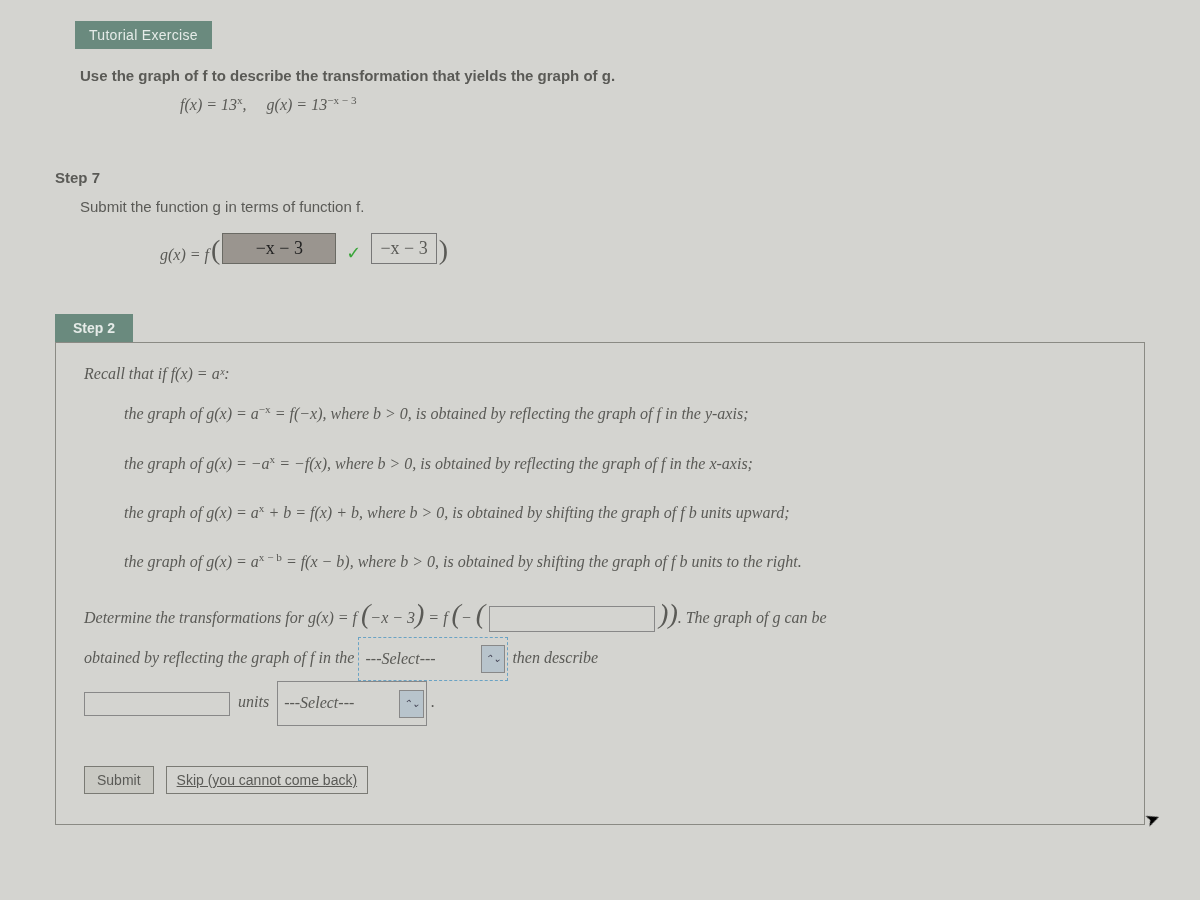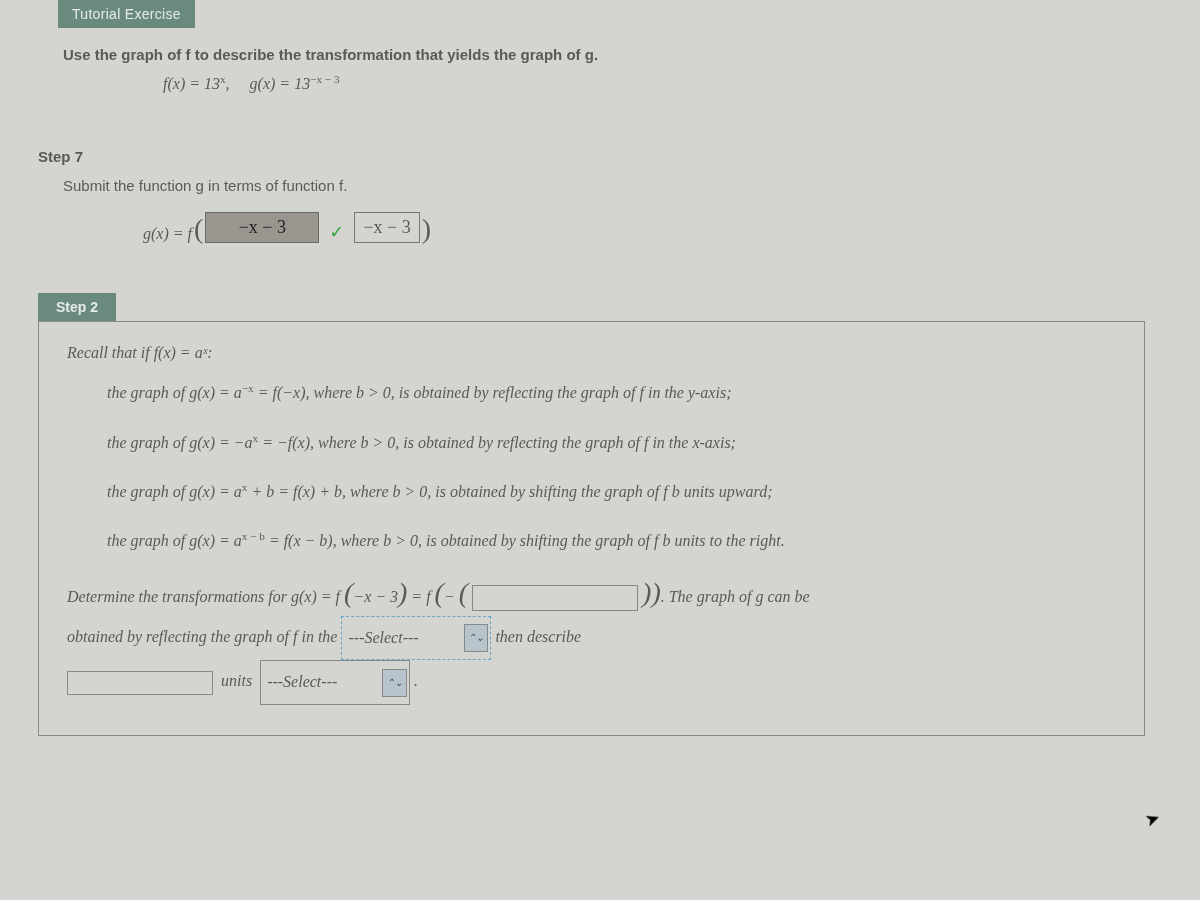--- a/index.html
+++ b/index.html
@@ -4,21 +4,22 @@
 <style>
   body {
     margin: 0;
     padding: 0;
     background: #d4d4d0;
     font-family: Arial, Helvetica, sans-serif;
     color: #5a5a56;
     font-size: 15px;
   }
   .page {
-    padding: 0 55px 40px 38px;
+    padding: 0 55px 40px 55px;
+    margin-top: 21px;
   }
   .tutorial-tab {
     display: inline-block;
     background: #6a8a7e;
     color: #e5ebe8;
     padding: 6px 14px;
     font-size: 14px;
     letter-spacing: 0.3px;
     margin-left: 20px;
   }
@@ -237,16 +238,20 @@
       <br>
       <input class="blank-sm" type="text" style="">
       &nbsp;<span>units</span>&nbsp;
       <span class="select-wrap solid">
         <span>---Select---</span>
           <span class="select-btn">⌃⌄</span>
       </span>
       <span>.</span>
     </div>
 
+    <div class="footer-row">
+      <button class="submit-btn">Submit</button>
+      <span class="skip-link">Skip (you cannot come back)</span>
+    </div>
   </div>
 </div>
 
 <div class="cursor">➤</div>
 
 </body></html>

